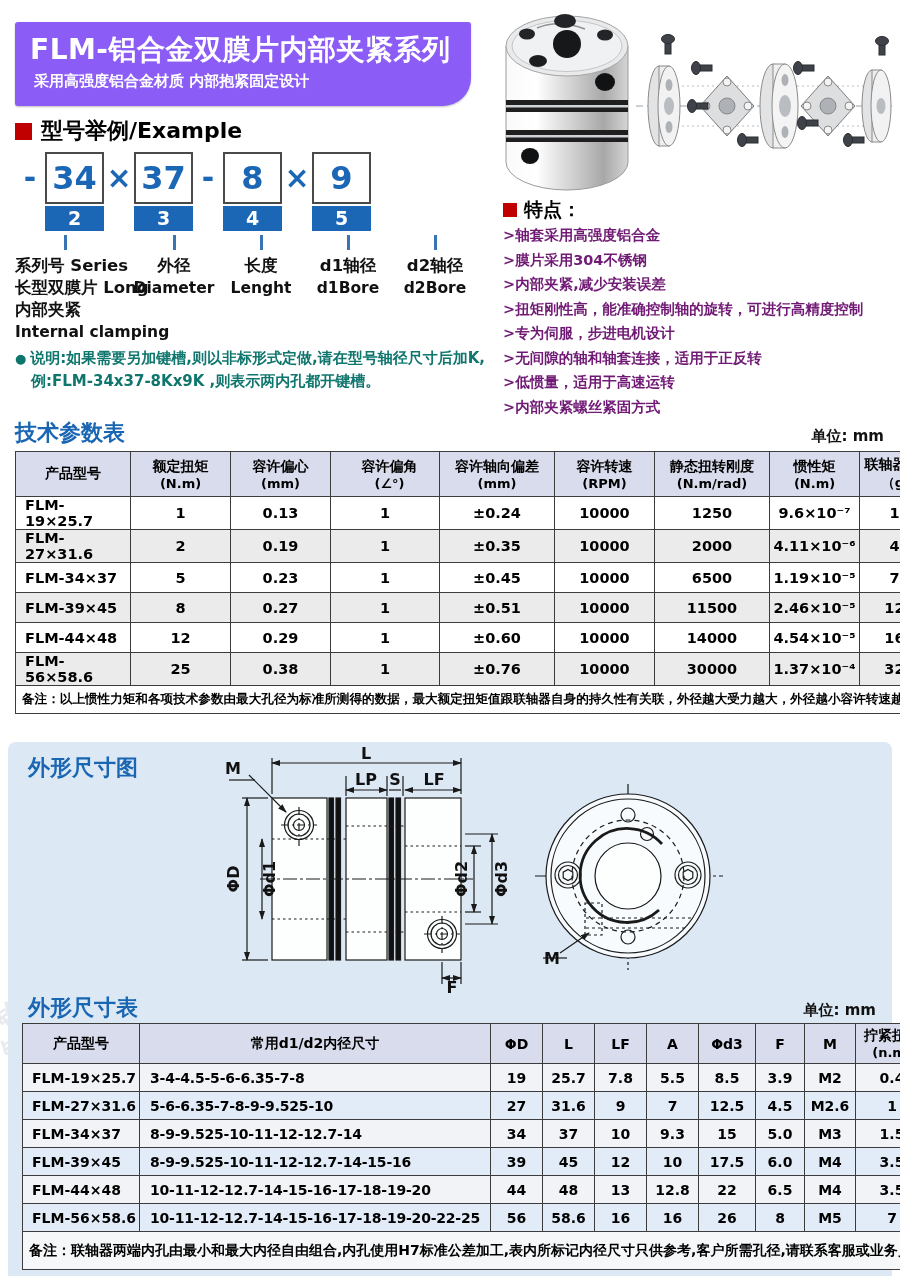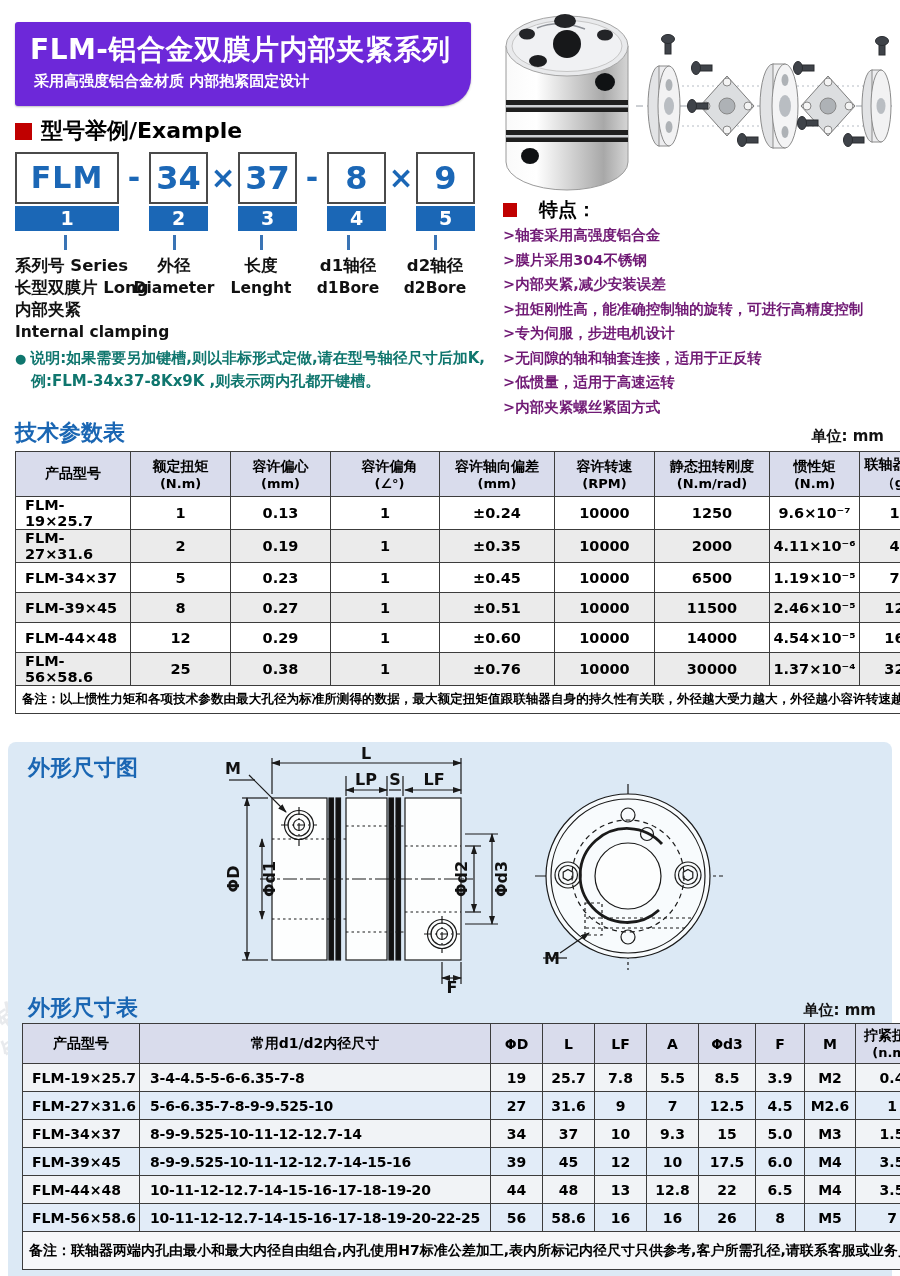--- a/index.html
+++ b/index.html
@@ -7,21 +7,21 @@
     width:900px;height:1276px;position:relative;background:#ffffff;
     font-family:"DejaVu Sans","Liberation Sans",sans-serif;overflow:hidden;color:#111;
   }
   .abs{position:absolute;}
 
   
   .wm{position:absolute;color:rgba(125,140,155,0.18);font-weight:bold;white-space:nowrap;
       transform:rotate(-36deg);pointer-events:none;font-size:30px;}
 
   
-  .header-bar{left:15px;top:22px;width:456px;height:84px;background:#6d28d9;
+  .header-bar{left:15px;top:22px;width:456px;height:84px;background:#8b5cf6;
       border-radius:3px 3px 28px 3px;box-shadow:0 1px 2px rgba(0,0,0,0.25);}
   .h-title{font-size:28px;font-weight:bold;color:#fff;padding:9px 0 0 15px;white-space:nowrap;letter-spacing:0.5px;}
   .h-sub{font-size:15px;font-weight:bold;color:#fff;padding:3px 12px 0 19px;white-space:nowrap;}
 
   
   .sec-head{display:flex;align-items:center;gap:9px;font-size:22px;font-weight:bold;color:#000;white-space:nowrap;}
   .red-sq{width:17px;height:17px;background:#c00000;flex:0 0 auto;}
   .red-sq.small{width:14px;height:14px;}
   .blue-title{font-size:22px;font-weight:bold;color:#1a66b3;white-space:nowrap;}
   .unit{font-size:15px;font-weight:bold;color:#111;white-space:nowrap;}
@@ -40,21 +40,21 @@
   .lab{font-size:16.5px;font-weight:600;color:#111;line-height:22px;white-space:nowrap;}
   .lab .en{font-size:15.5px;}
   .lab.center{text-align:center;}
 
   .note-red{left:15px;top:347px;color:#0f766e;font-weight:bold;font-size:15px;line-height:23px;white-space:nowrap;}
   .note-red .bullet{margin-right:4px;font-size:13px;}
   .note-red .l2{padding-left:16px;}
 
   
   .features{left:503px;top:197px;width:395px;}
-  .features .sec-head{font-size:19px;gap:22px;}
+  .features .sec-head{font-size:19px;gap:7px;}
   .feat-item{font-size:14.5px;font-weight:600;color:#701a75;line-height:24.5px;white-space:nowrap;}
 
   
   table{border-collapse:collapse;table-layout:fixed;background:#fff;}
   th,td{border:1.5px solid #3c3c3c;overflow:hidden;}
   th{background:#d9dcec;font-size:14px;font-weight:bold;padding:4px 2px;color:#000;}
   th .sub{font-size:13px;font-weight:bold;}
   td{font-size:14.5px;font-weight:600;text-align:center;height:29px;padding:0 3px;color:#000;}
 
   .tech-table{left:15px;top:451px;width:870px;}
@@ -197,24 +197,20 @@
     </g>
   </svg>
 </div>
 
 <div class="abs sec-head" style="left:15px;top:116px;">
   <div class="red-sq"></div>
   <span>型号举例/Example</span>
 </div>
 
 <div class="abs model-row">
-  <div class="seg w1">
-    <div class="seg-box">FLM</div>
-    <div class="seg-num">1</div>
-  </div>
   <div class="sep">-</div>
   <div class="seg wn">
     <div class="seg-box">34</div>
     <div class="seg-num">2</div>
   </div>
   <div class="sep">×</div>
   <div class="seg wn">
     <div class="seg-box">37</div>
     <div class="seg-num">3</div>
   </div>

